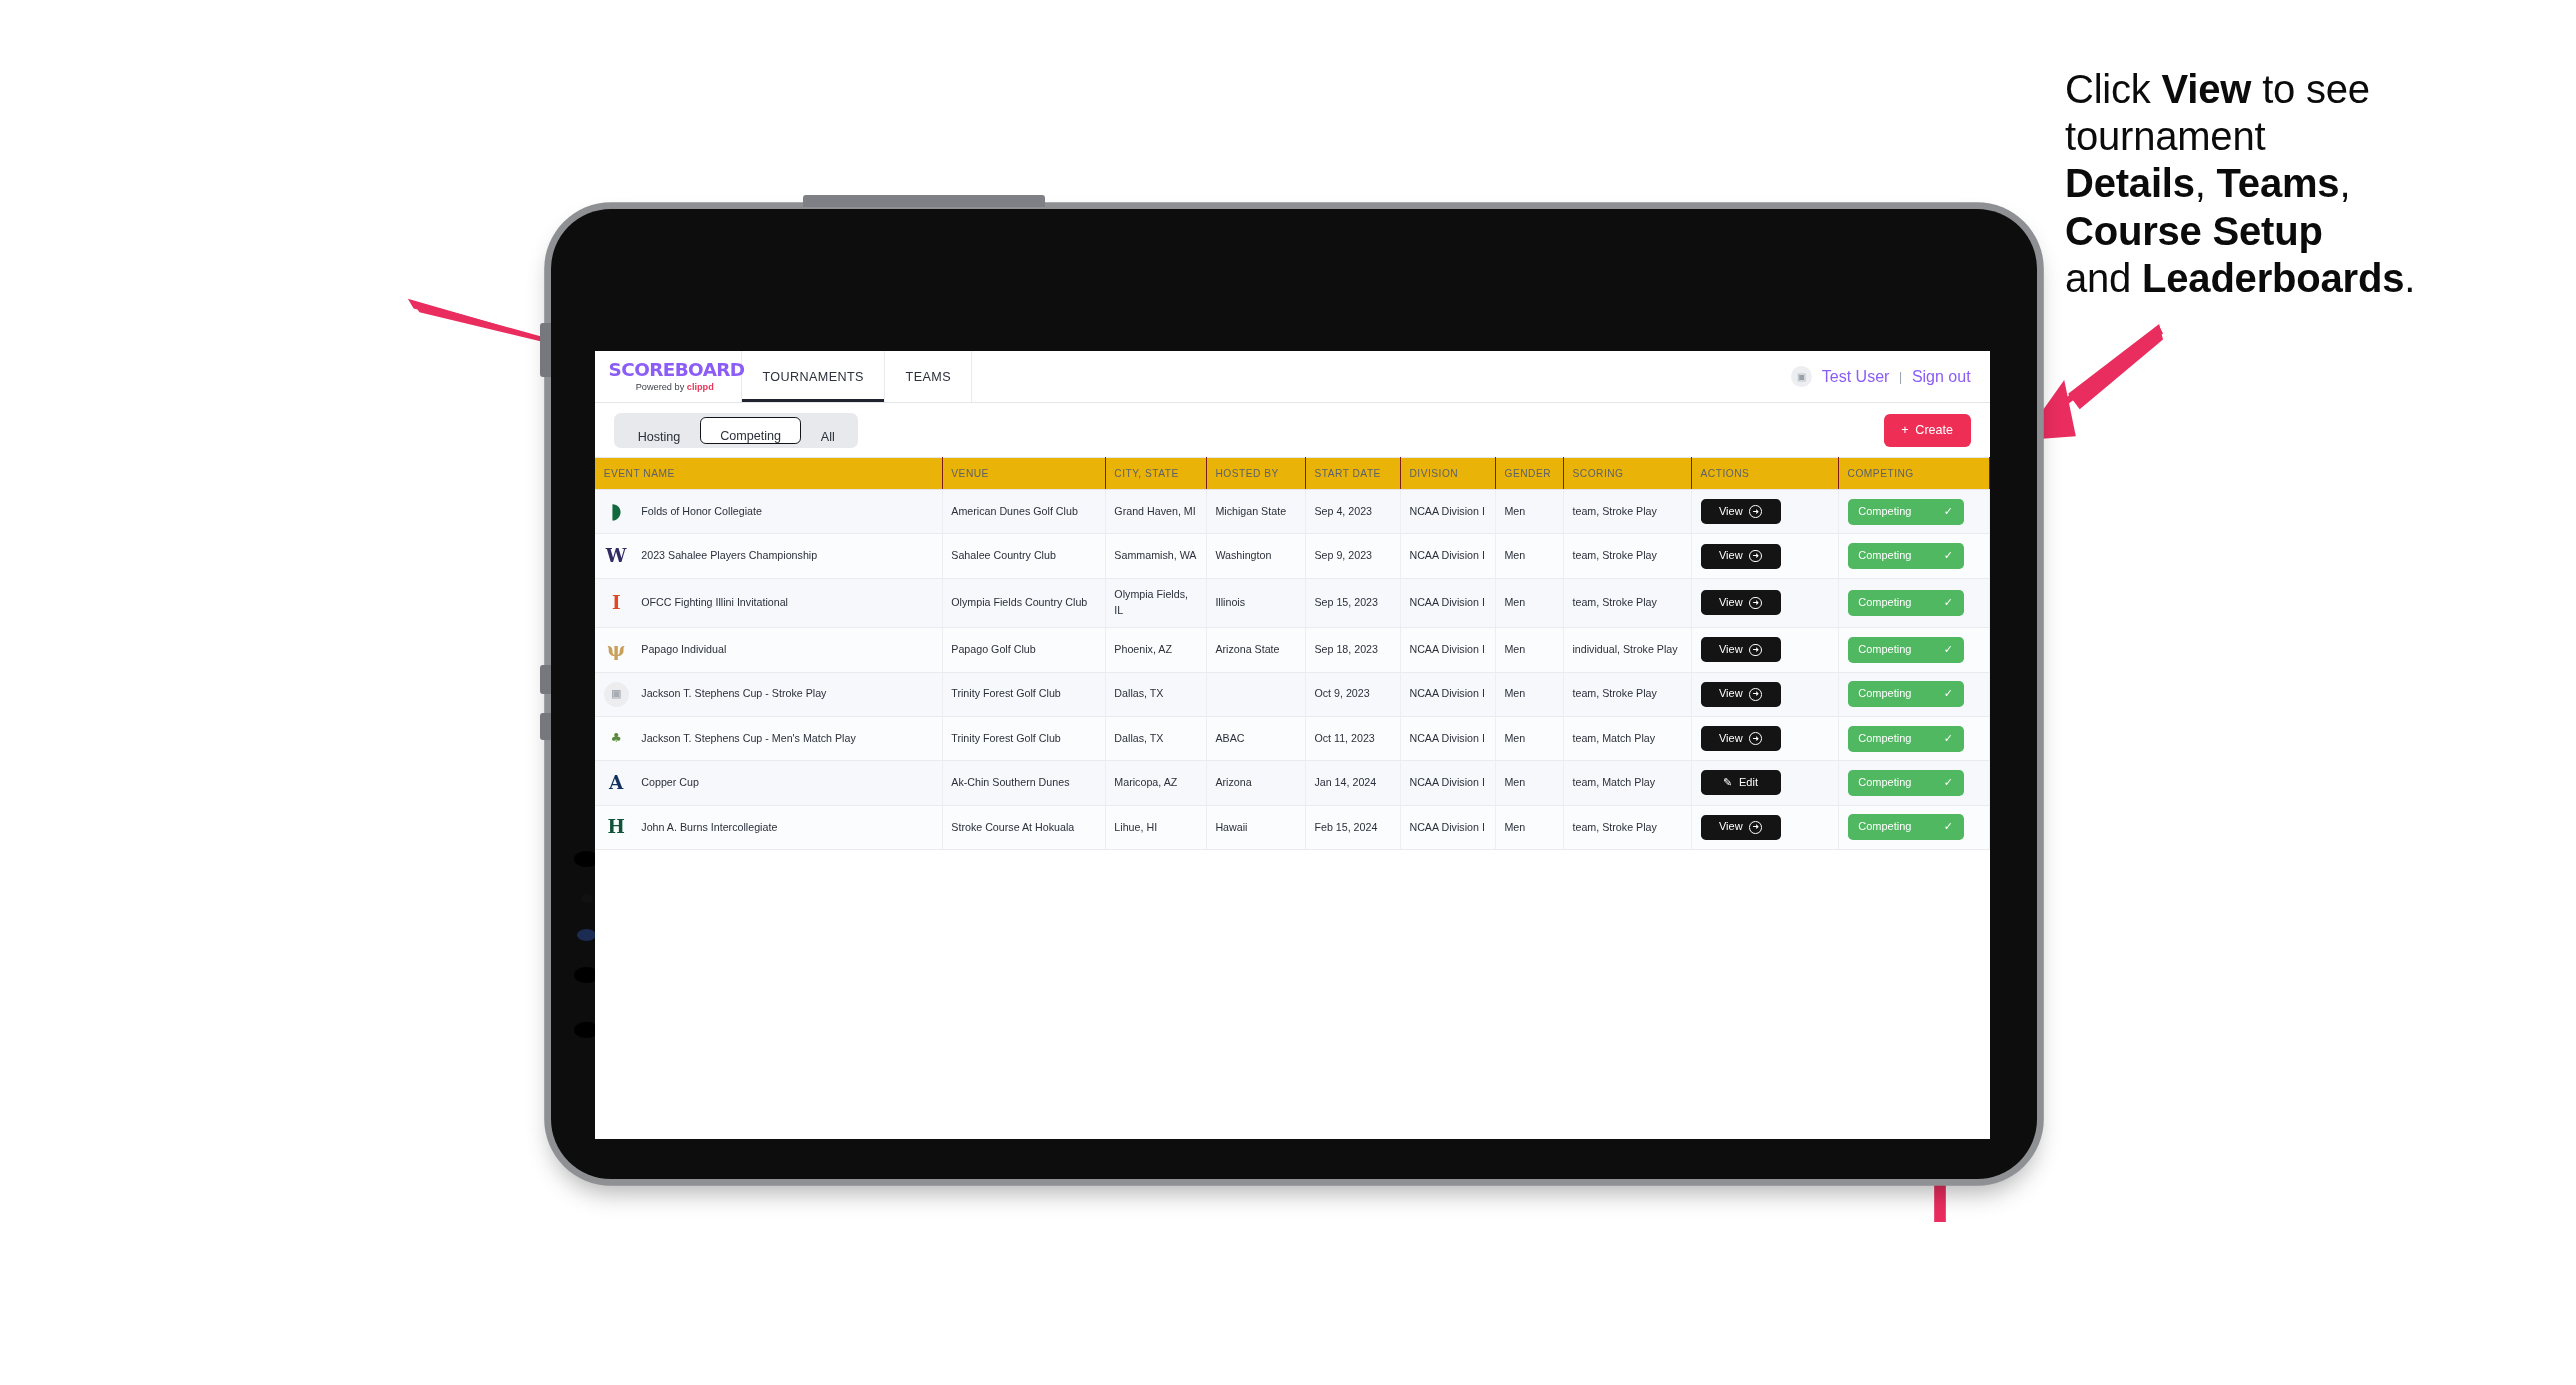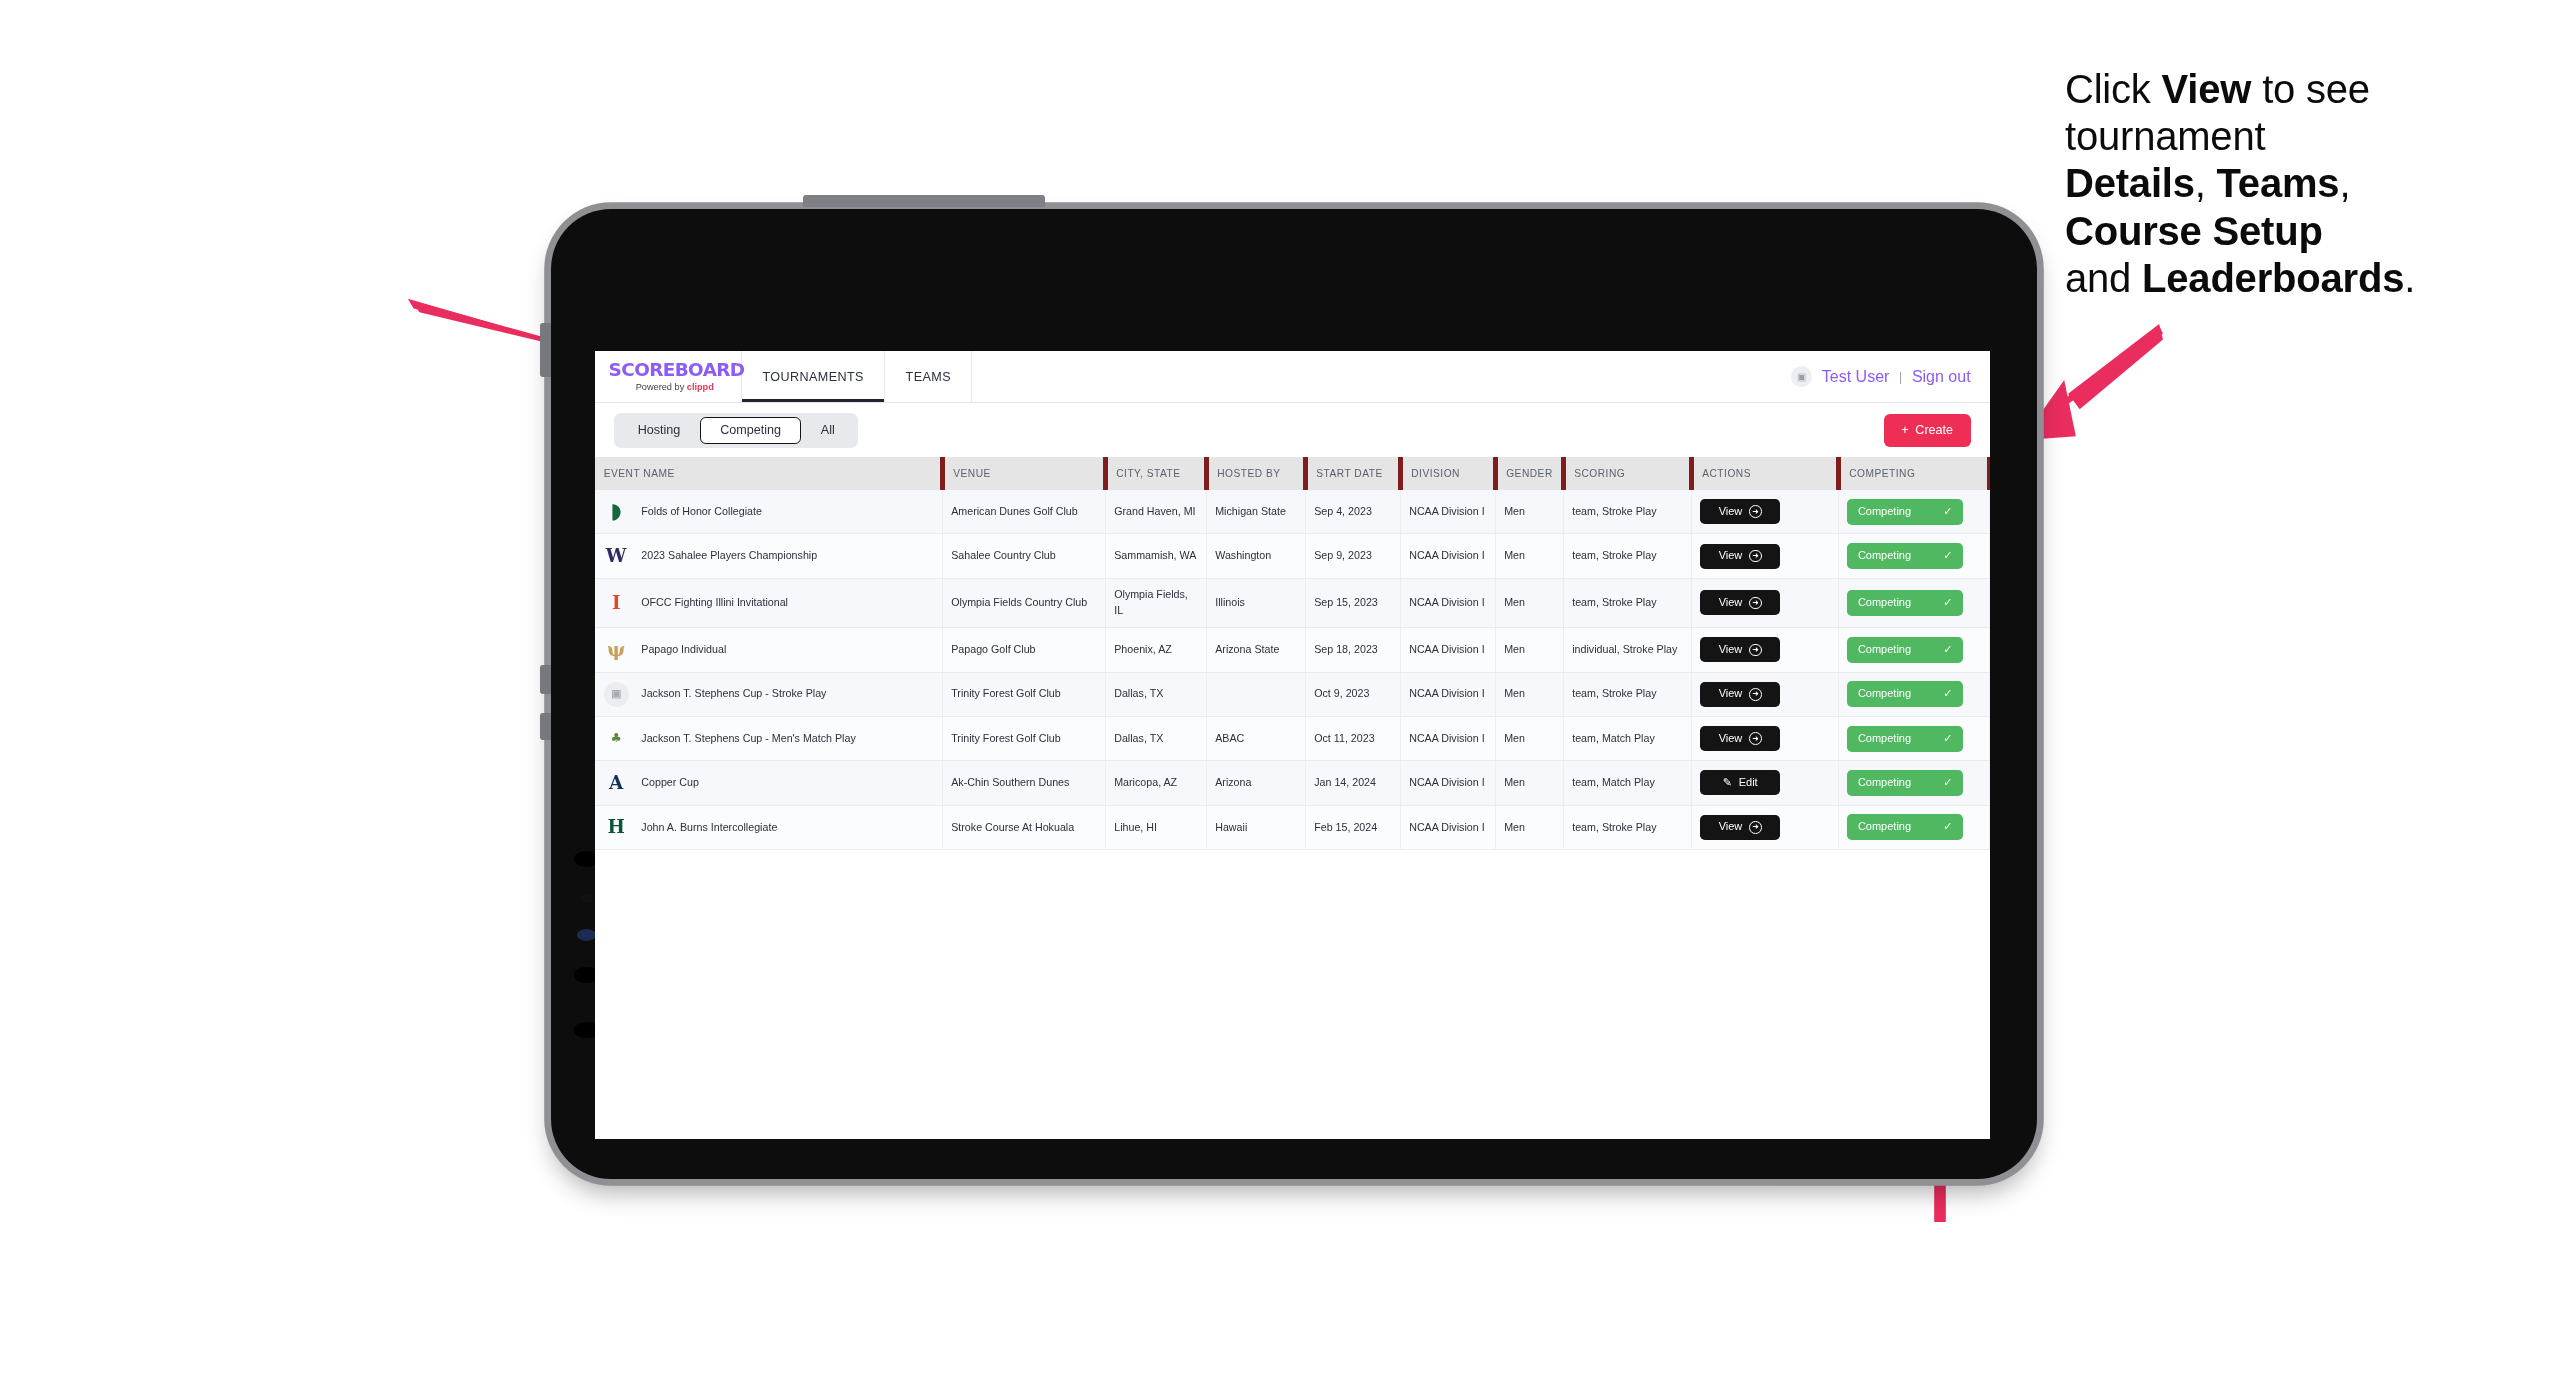--- a/index.html
+++ b/index.html
@@ -118,42 +118,42 @@
     display: flex; align-items: center;
     height: 54px; padding: 0 19.4px;
     background: #fff;
   }
   #segmented {
     display: flex; align-items: center;
     background: #e7e9ec; border-radius: 6.8px;
     padding: 3.9px; height: 35px;
   }
   .seg {
-    display: flex; align-items: center; justify-content: center;
+    display: flex; align-items: flex-end; justify-content: center;
     height: 27px; padding: 0 19.4px;
     font-size: 12.6px; color: #2b303a; border-radius: 5.8px;
   }
   .seg.selected {
     background: #fff; border: 1.9px solid #111418; font-weight: 400;
   }
   #filter-spacer { flex: 1; }
   #create-btn {
     display: flex; align-items: center; gap: 6.8px;
     background: #ef2e55; color: #fff;
     height: 33px; padding: 0 17.5px; border-radius: 5.8px;
     font-size: 12.6px;
   }
 
   
   table { width: 100%; border-collapse: collapse; table-layout: fixed; }
   thead th {
-    background: #e5e5e5;
+    background: #eab308;
     border-top: 1px solid #e3e5e8;
     border-bottom: 1px solid #e3e5e8;
-    border-right: 5px solid #7f1d1d;
+    border-right: 1px solid #7f1d1d;
     text-align: left;
     font-size: 10.2px; font-weight: 400; letter-spacing: 0.5px;
     color: #5b616b;
     padding: 9.7px 8.7px;
     height: 32px;
   }
   tbody td {
     border-bottom: 1px solid #e9ebee;
     border-right: 1px solid #eceef1;
     font-size: 10.7px; color: #2b303a;

